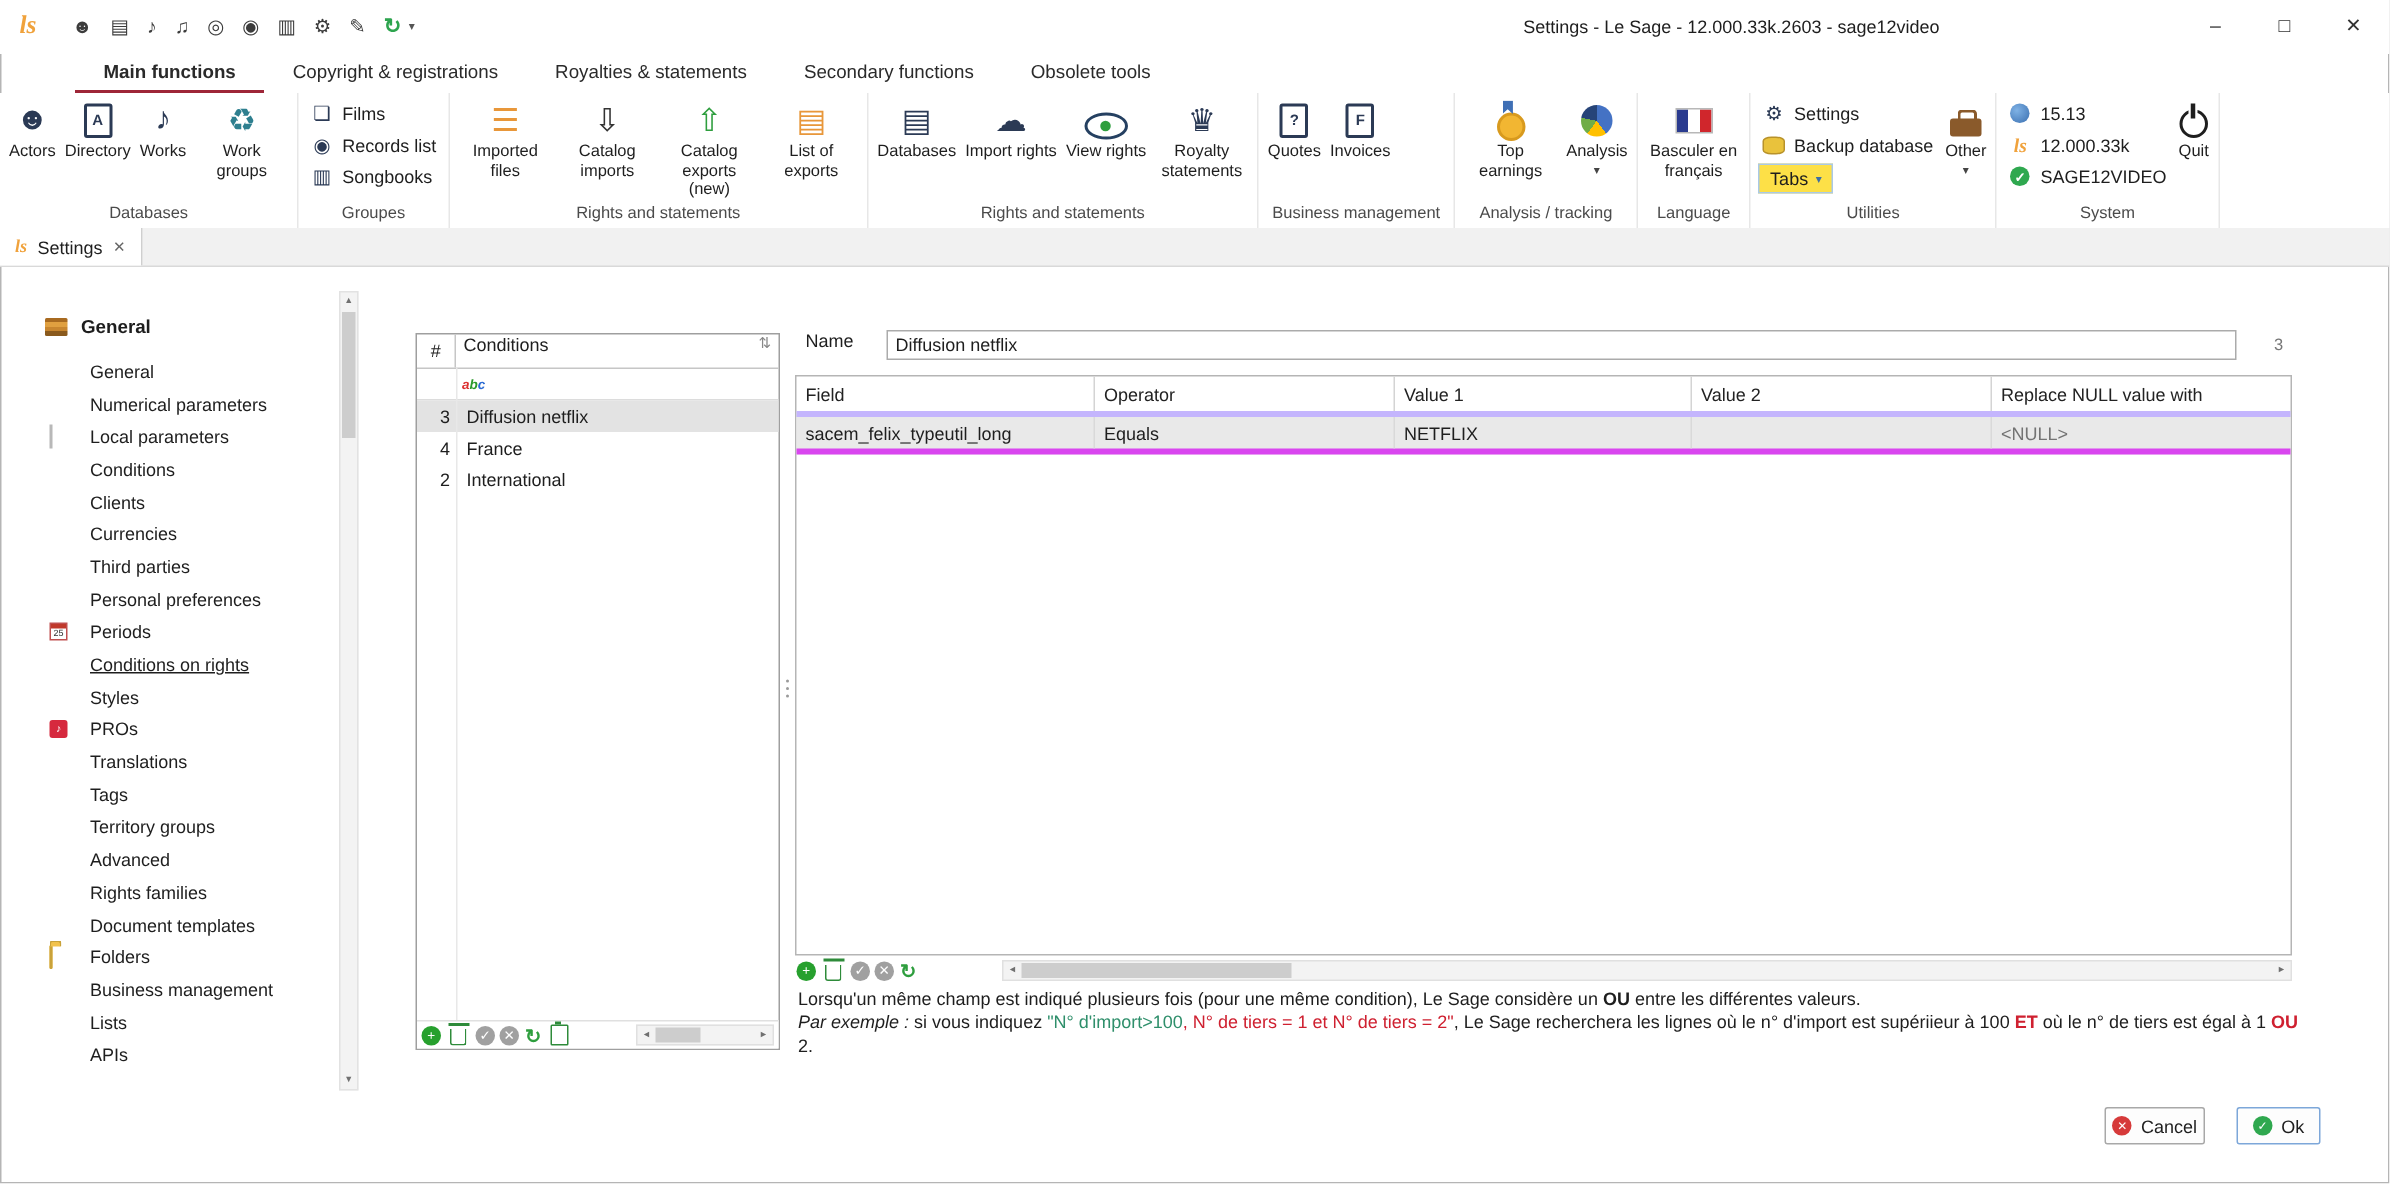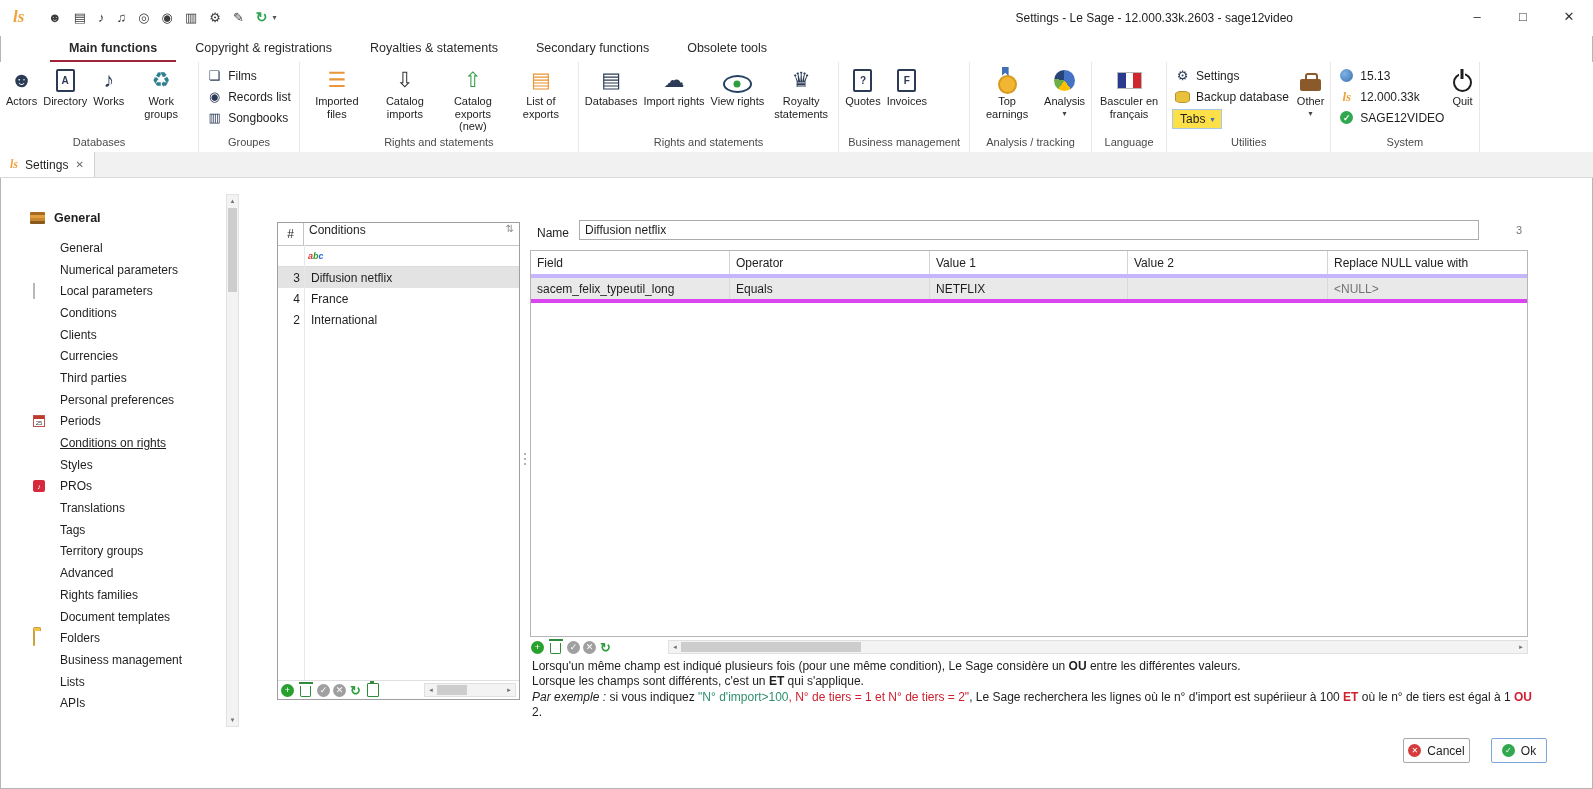--- a/index.html
+++ b/index.html
@@ -111,21 +111,21 @@
   .hscroll{margin-left:auto;height:14px;background:#f3f3f3;border:1px solid #e0e0e0;display:flex;align-items:center;box-sizing:border-box}
   .hs-arrow{width:12px;text-align:center;font-size:6px;color:#707070;flex:0 0 auto}
   .hs-thumb{height:10px;background:#cdcdcd}
   .hscroll.mid{width:92px}.hscroll.mid .hs-thumb{width:30px}
   .hscroll.grid-h{width:860px}.hscroll.grid-h .hs-thumb{width:180px}
 
   .splitter{position:absolute;left:522px;top:447px;width:5px;height:24px;display:flex;flex-direction:column;gap:3px;align-items:center;justify-content:center}
   .splitter i{width:2px;height:2px;background:#9a9a9a;border-radius:50%}
 
   
-  .name-row{position:absolute;left:537px;top:220px;display:flex;align-items:flex-end;gap:10px}
+  .name-row{position:absolute;left:537px;top:220px;display:flex;align-items:flex-start;gap:22px}
   .name-input{width:888px;height:18px;border:1px solid #ababab;font:12px "Liberation Sans",sans-serif;padding:0 5px;color:#1e1e1e}
   .counter{position:absolute;left:1516px;top:224px;font-size:11px;color:#777}
 
   .grid{position:absolute;left:530px;top:250px;width:998px;height:387px;border:1px solid #b5b5b5;background:#fff;box-sizing:border-box}
   .g-header{display:flex;height:23px;border-bottom:4px solid #c4b5fd}
   .g-hcell{display:flex;align-items:center;padding:0 6px;border-right:1px solid #d4d4d4;box-sizing:border-box;color:#222}
   .g-row{display:flex;height:21px;background:#e9e9e9;border-bottom:4px solid #d946ef}
   .g-cell{display:flex;align-items:center;padding:0 6px;border-right:1px solid #d9d9d9;box-sizing:border-box}
   .w1{width:199px}.w2{width:200px}.w3{width:198px}.w4{width:200px}.w5{flex:1;border-right:none !important}
   .null{color:#737373}
@@ -567,23 +567,20 @@
       <span class="hs-thumb"></span>
       <span class="hs-arrow" style="margin-left:auto">►</span>
     </span>
   </div>
 
   <div class="help">
     <div class="help-line">
       <span>Lorsqu'un même champ est indiqué plusieurs fois (pour une même condition), Le Sage considère un </span><b>OU</b><span> entre les différentes valeurs.</span>
     </div>
     <div class="help-line">
-      <span>Lorsque les champs sont différents, c'est un </span><b>ET</b><span> qui s'applique.</span>
-    </div>
-    <div class="help-line">
       <span class="hl-it">Par exemple :</span><span> si vous indiquez </span><span class="hq-green">"N° d'import&gt;100</span><span class="hq-red">, N° de tiers = 1 et N° de tiers = 2"</span><span>, Le Sage recherchera les lignes où le n° d'import est supériieur à 100 </span><span class="hl-red">ET</span><span> où le n° de tiers est égal à 1 </span><span class="hl-red">OU</span><span> 2.</span>
     </div>
   </div>
 
   <div class="btn btn-cancel">
     <span class="cic red">✕</span>
     <span>Cancel</span>
   </div>
   <div class="btn btn-ok">
     <span class="cic green">✓</span>

